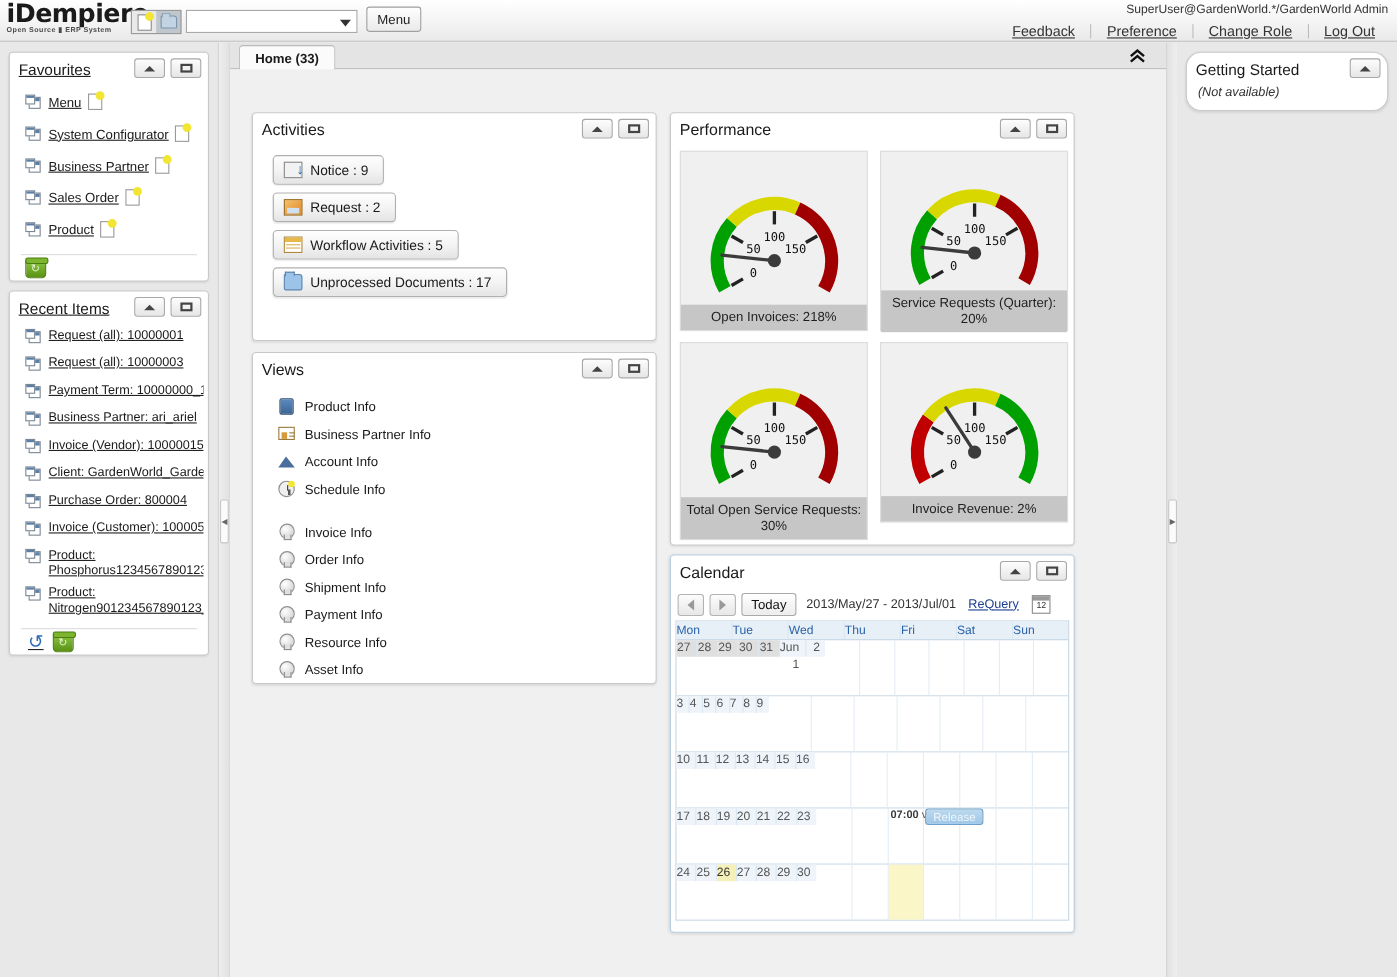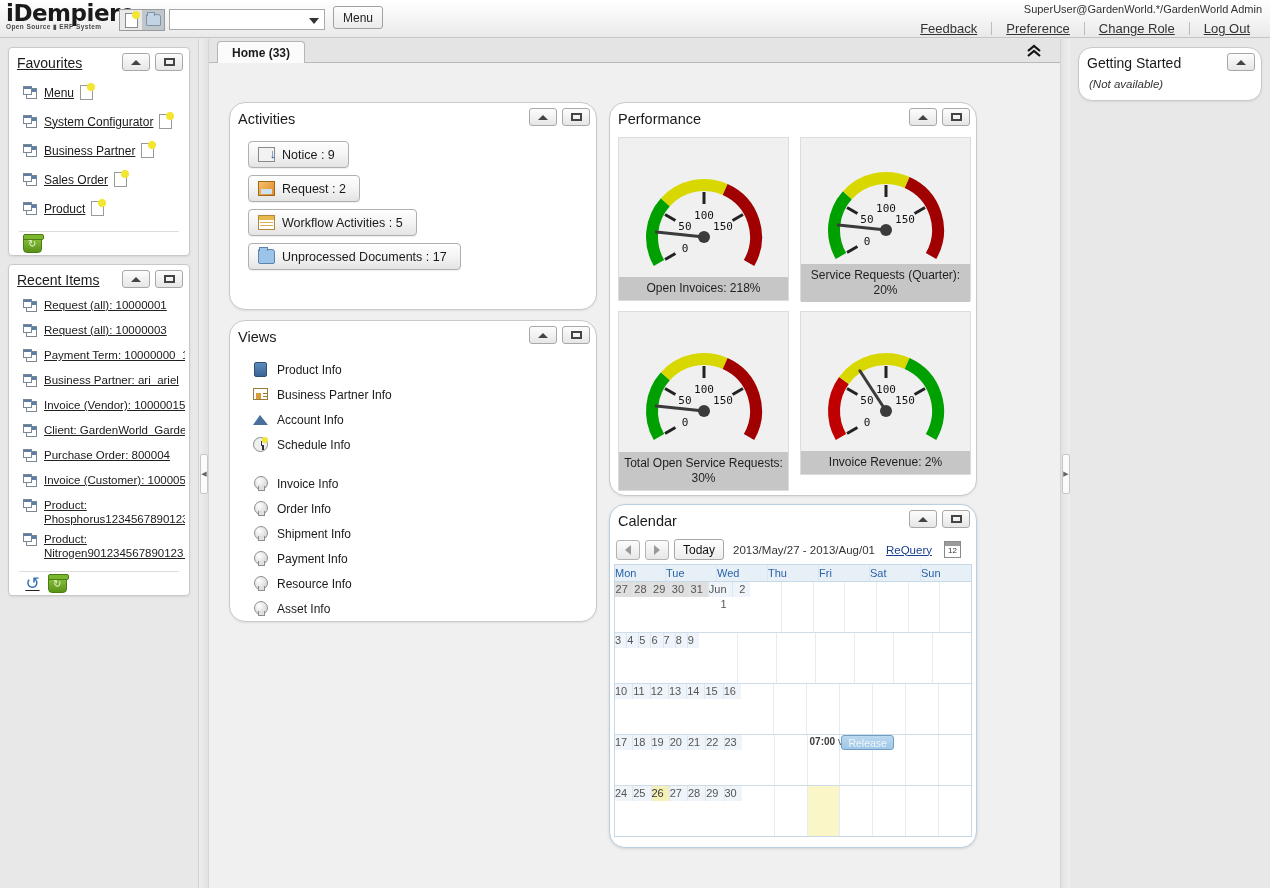--- a/index.html
+++ b/index.html
@@ -169,21 +169,21 @@
     position: absolute; right: 14px; top: 1px; width: 24px; height: 22px;
     display:flex; align-items:center; justify-content:center; cursor:pointer;
     font-size: 15px; color: #111; font-weight: bold; line-height: 12px;
   }
   #canvas {
     position: absolute; left: 0; top: 24px; width: 851px; height: 825px;
     background: #f0f0f0;
   }
   .dpanel {
     position: absolute; background: #fff;
-    border: 1px solid #c9c9c9; border-radius: 16px;
+    border: 1px solid #c9c9c9; border-radius: 4px;
     box-shadow: 0 1px 2px rgba(0,0,0,0.08);
   }
   .dpanel .panel-head { height: 32px; }
   .dpanel .panel-title { font-size: 14.5px; }
 
   
   #p-activities { left: 20px; top: 39px; width: 368px; height: 208px; }
   .act-list { padding: 6px 0 0 18px; }
   .act-btn {
     display: inline-flex; align-items: center; height: 27px; padding: 0 13px 0 9px;
@@ -731,21 +731,21 @@
         </span>
       </div>
       <div id="cal-toolbar">
         <span class="cal-nav">
             <i class="ar l"></i>
           </span>
         <span class="cal-nav">
             <i class="ar r"></i>
           </span>
         <span id="cal-today">Today</span>
-        <span id="cal-range">2013/May/27 - 2013/Aug/01</span>
+        <span id="cal-range">2013/May/27 - 2013/Jul/01</span>
         <span id="cal-requery">ReQuery</span>
         <span id="cal-pick"></span>
       </div>
       <div id="cal-grid">
         <div id="cal-dow">
             <div>Mon</div>
             <div>Tue</div>
             <div>Wed</div>
             <div>Thu</div>
             <div>Fri</div>

